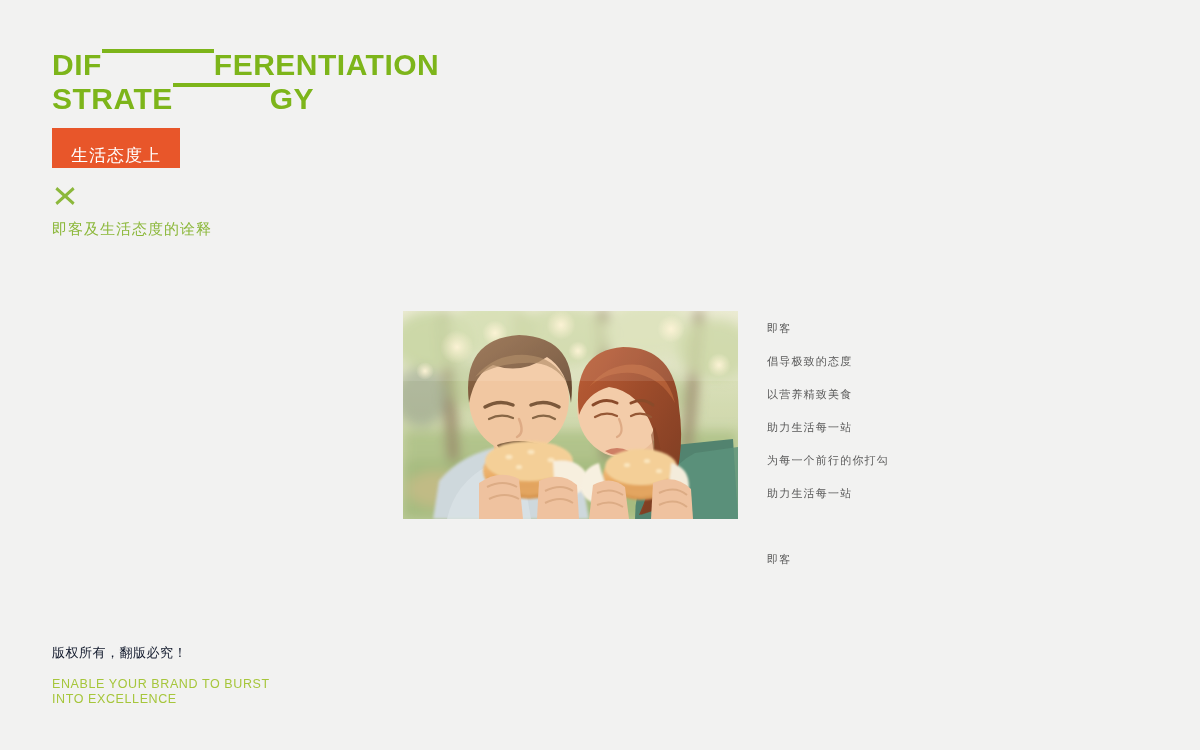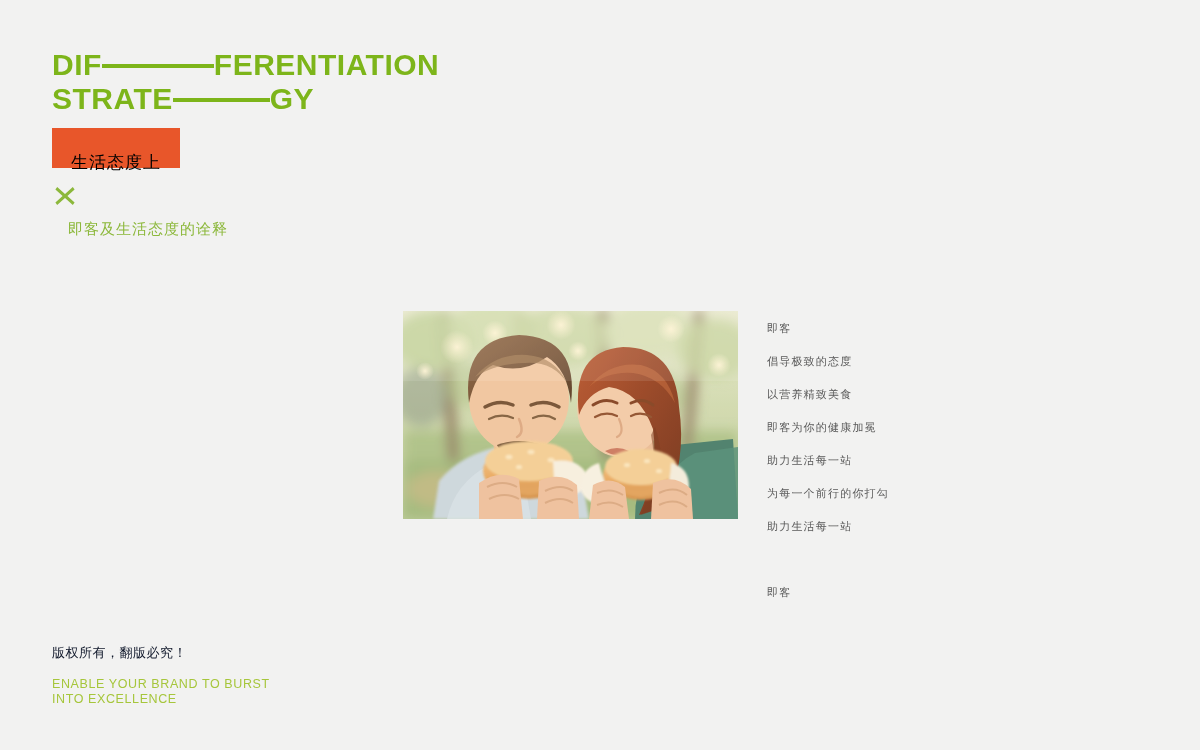--- a/index.html
+++ b/index.html
@@ -30,71 +30,68 @@
   }
 
   .brand-line {
     font-size: 30px;
     font-weight: bold;
     letter-spacing: 0.5px;
     color: #7db51a;
     line-height: 34px;
     white-space: nowrap;
     display: flex;
-    align-items: center;
     font-family: "Liberation Sans", "DejaVu Sans", sans-serif;
   }
   .brand-line .seg { display: inline-block; }
   .brand-rule {
     display: inline-block;
     height: 4px;
     background: #7db51a;
     margin: 0 0px;
     position: relative;
     top: 1px;
   }
   .brand-rule.r1 { width: 112px; }
   .brand-rule.r2 { width: 97px; }
 
   
   .badge {
     position: absolute;
     left: 52px;
     top: 128px;
     background: #e8562a;
-    color: #000000;
+    color: #ffffff;
     font-size: 17px;
     line-height: 40px;
     height: 40px;
-    padding: 16px 19px;
+    padding: 8px 19px;
     display: inline-block;
     letter-spacing: 1px;
     box-sizing: border-box;
-    font-family: Liberation Mono, monospace;
   }
 
   
   .xmark {
     position: absolute;
     left: 54px;
     top: 185px;
     width: 22px;
     height: 22px;
   }
   .xmark svg { display: block; }
 
   .subtitle {
     position: absolute;
     left: 52px;
     top: 220px;
     font-size: 15px;
     letter-spacing: 1px;
     color: #8cb83b;
     white-space: nowrap;
-    margin-left: 16px;
   }
 
   
   .footer {
     position: absolute;
     left: 52px;
     top: 643px;
     width: 320px;
   }
   .footer-cn {
@@ -346,21 +343,20 @@
       <rect x="0" y="0" width="335" height="208" fill="#ffd9a0" opacity="0.10"></rect>
       <rect x="0" y="0" width="335" height="70" fill="#ffffff" opacity="0.10"></rect>
     </svg>
   </div>
 
 
   <div class="body-copy">
     <div class="ln">即客</div>
     <div class="ln">倡导极致的态度</div>
     <div class="ln">以营养精致美食</div>
-    <div class="ln">即客为你的健康加冕</div>
     <div class="ln">助力生活每一站</div>
     <div class="ln">为每一个前行的你打勾</div>
     <div class="ln">助力生活每一站</div>
     <div class="spacer"></div>
     <div class="ln">即客</div>
   </div>
 
   <div class="footer">
     <div class="footer-cn">版权所有，翻版必究！</div>
     <div class="footer-en">

